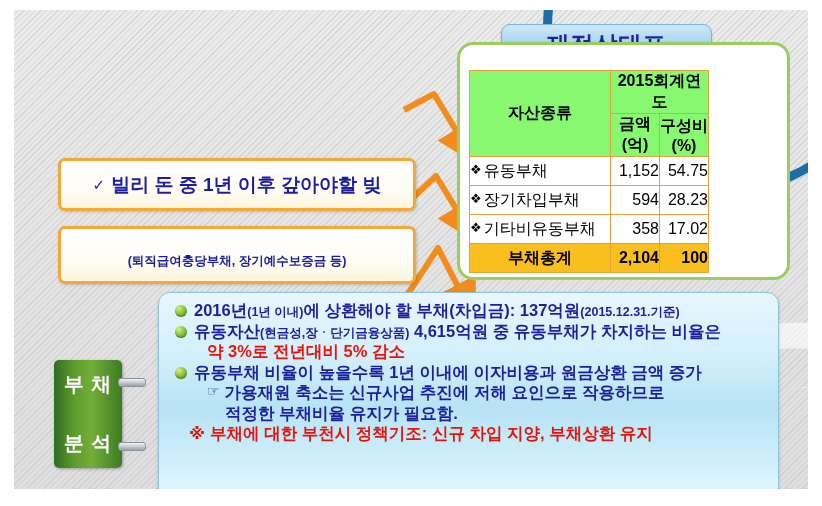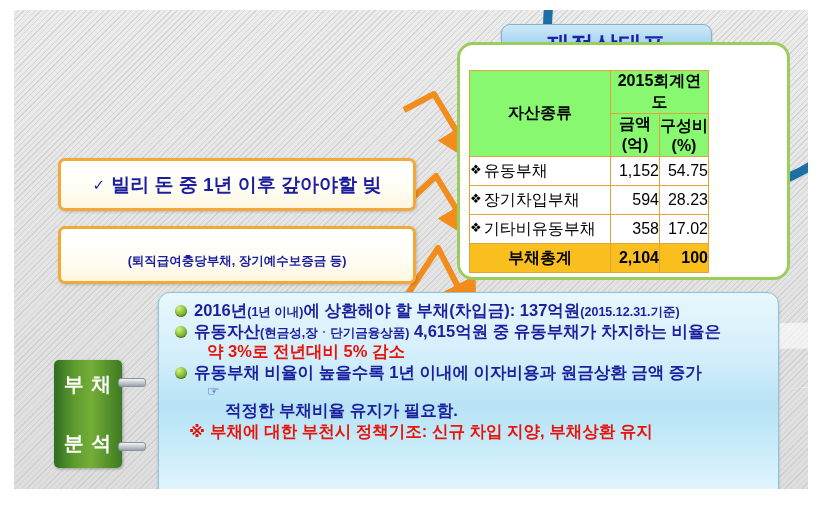--- a/index.html
+++ b/index.html
@@ -252,20 +252,21 @@
 
       <div class="a-line indent1 red">약 3%로  전년대비  5% 감소</div>
 
       <div class="a-line">
         <span class="bullet"></span>
         <span>유동부채 비율이 높을수록 1년 이내에 이자비용과  원금상환 금액 증가</span>
       </div>
 
       <div class="a-line indent1">
         <span class="hand">☞</span>
+        <span>가용재원 축소는 신규사업 추진에 저해 요인으로 작용하므로</span>
       </div>
 
       <div class="a-line indent2">적정한 부채비율 유지가 필요함.</div>
 
       <div class="a-line red" style="padding-left:26px;">
         <span class="mark">※</span>
         <span>부채에 대한 부천시 정책기조: 신규 차입 지양,  부채상환 유지</span>
       </div>
 
     </div>

